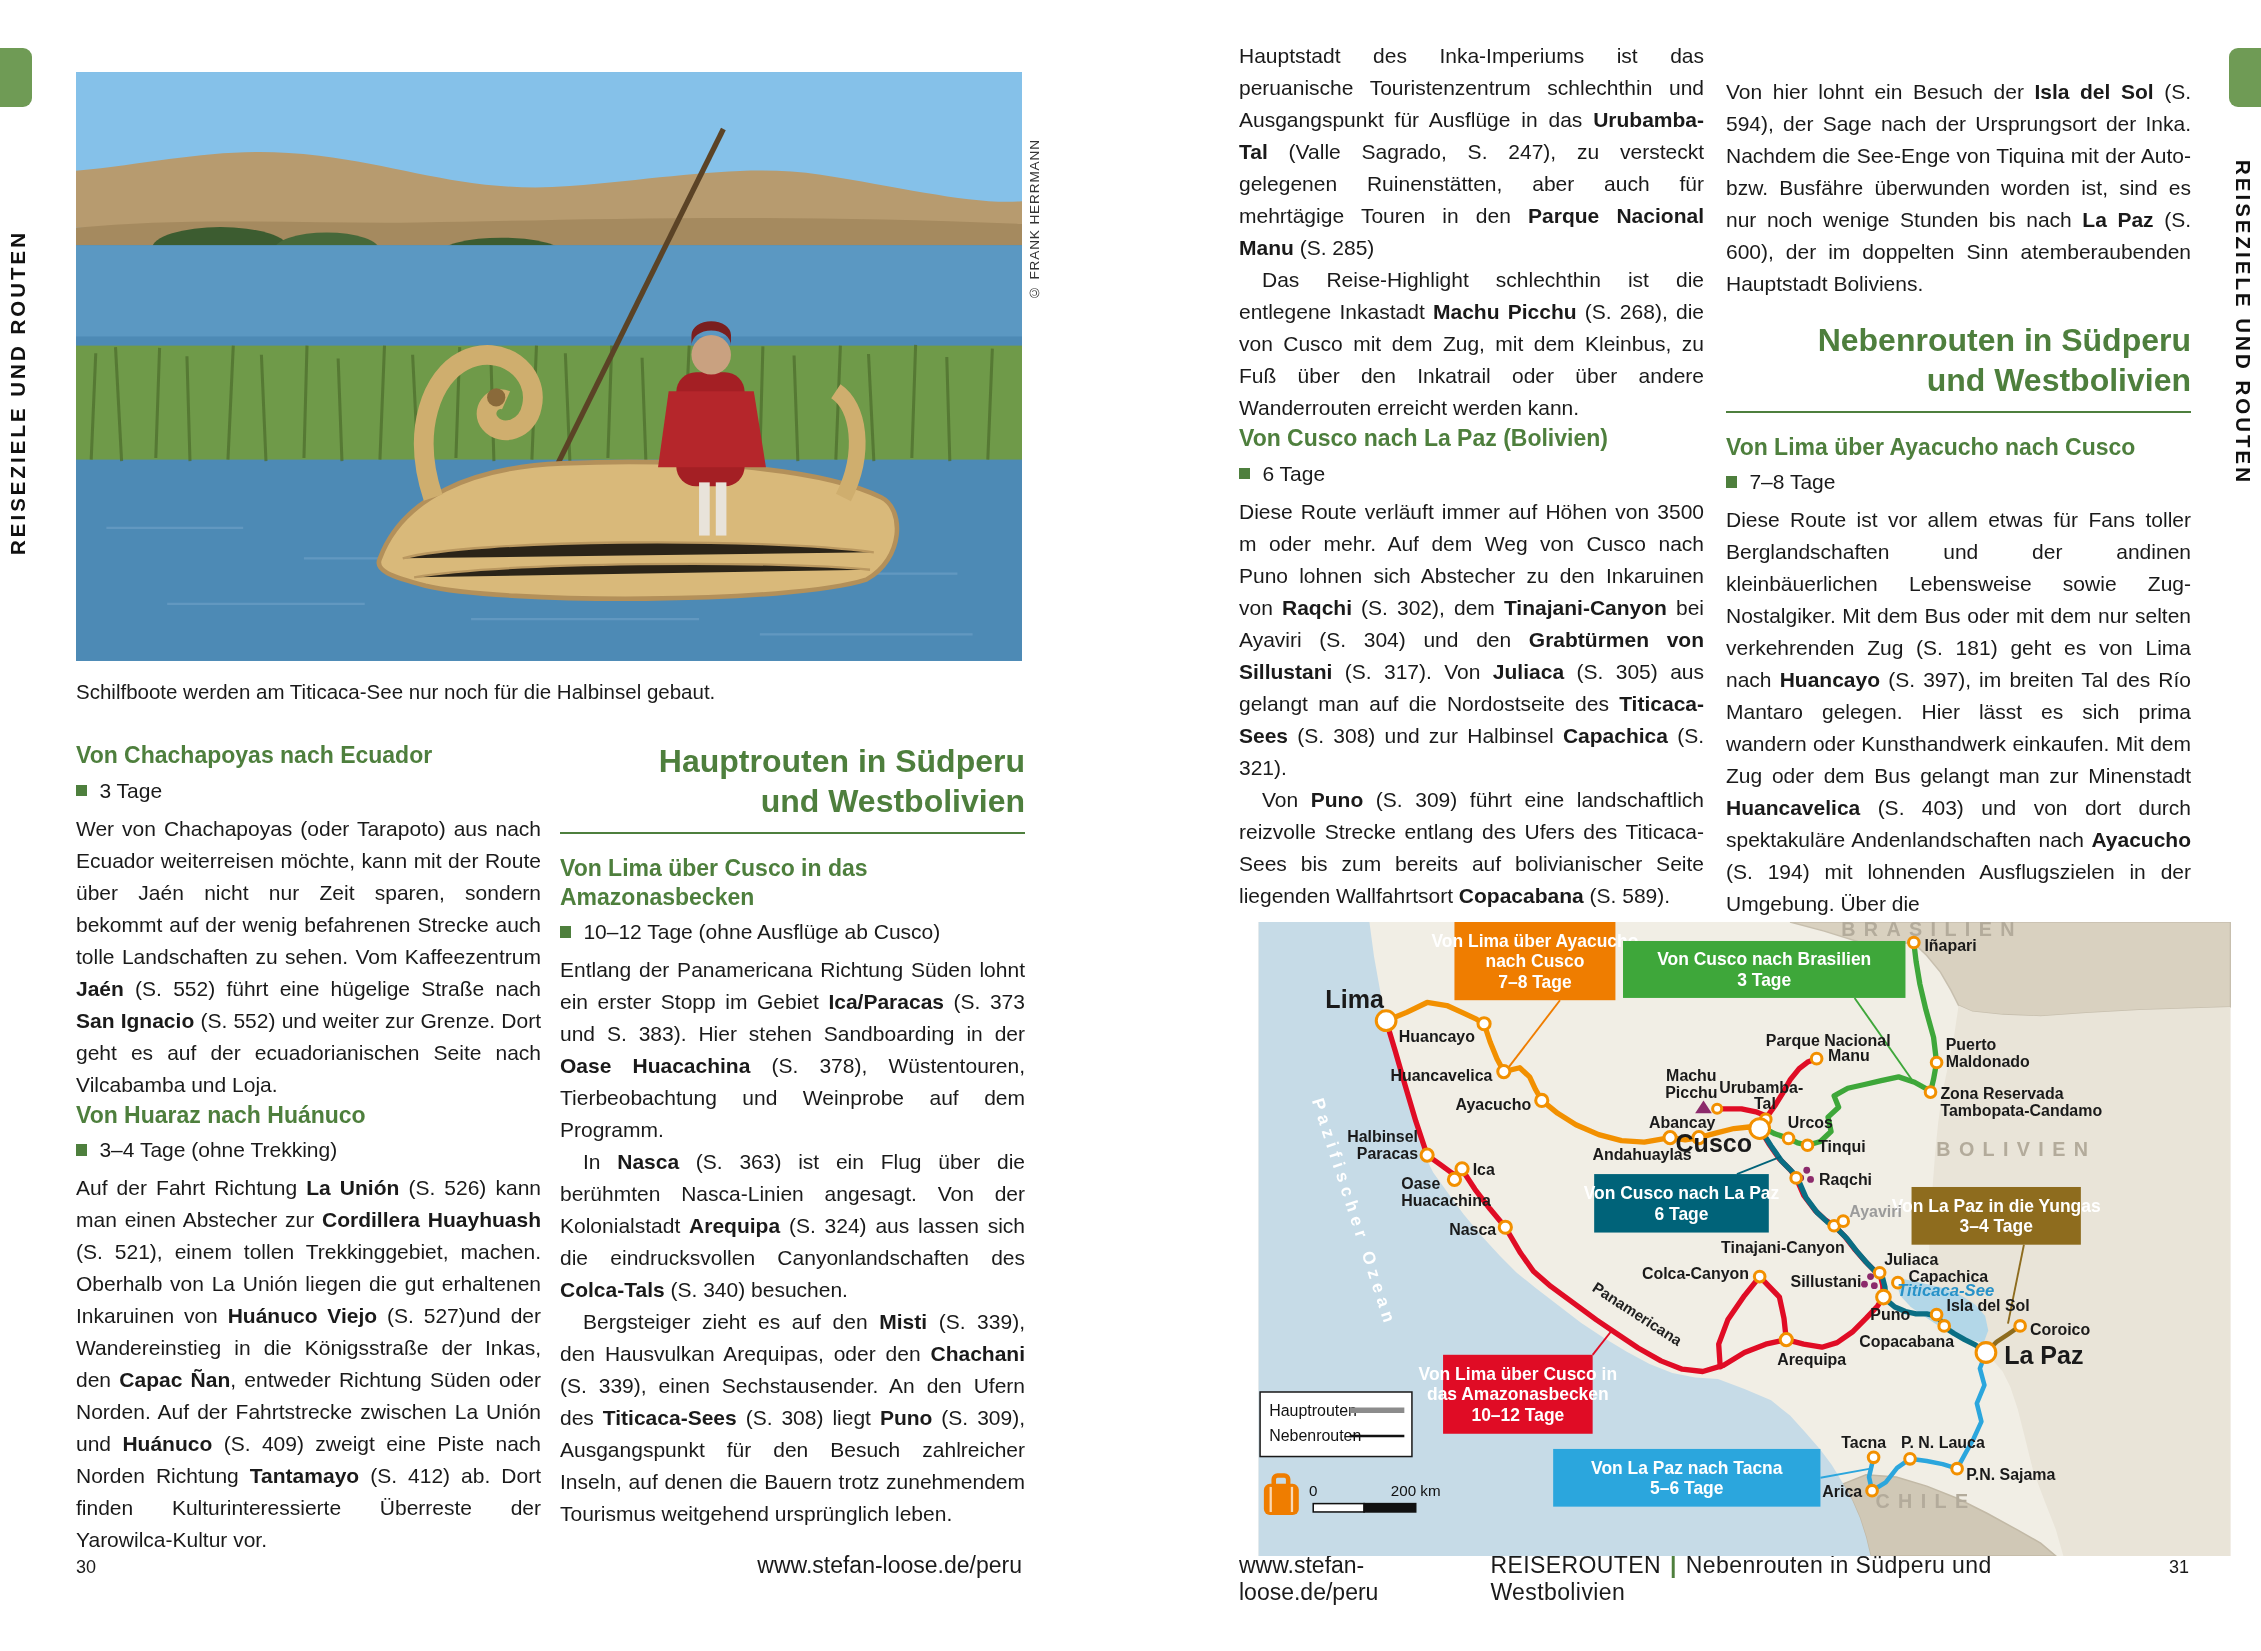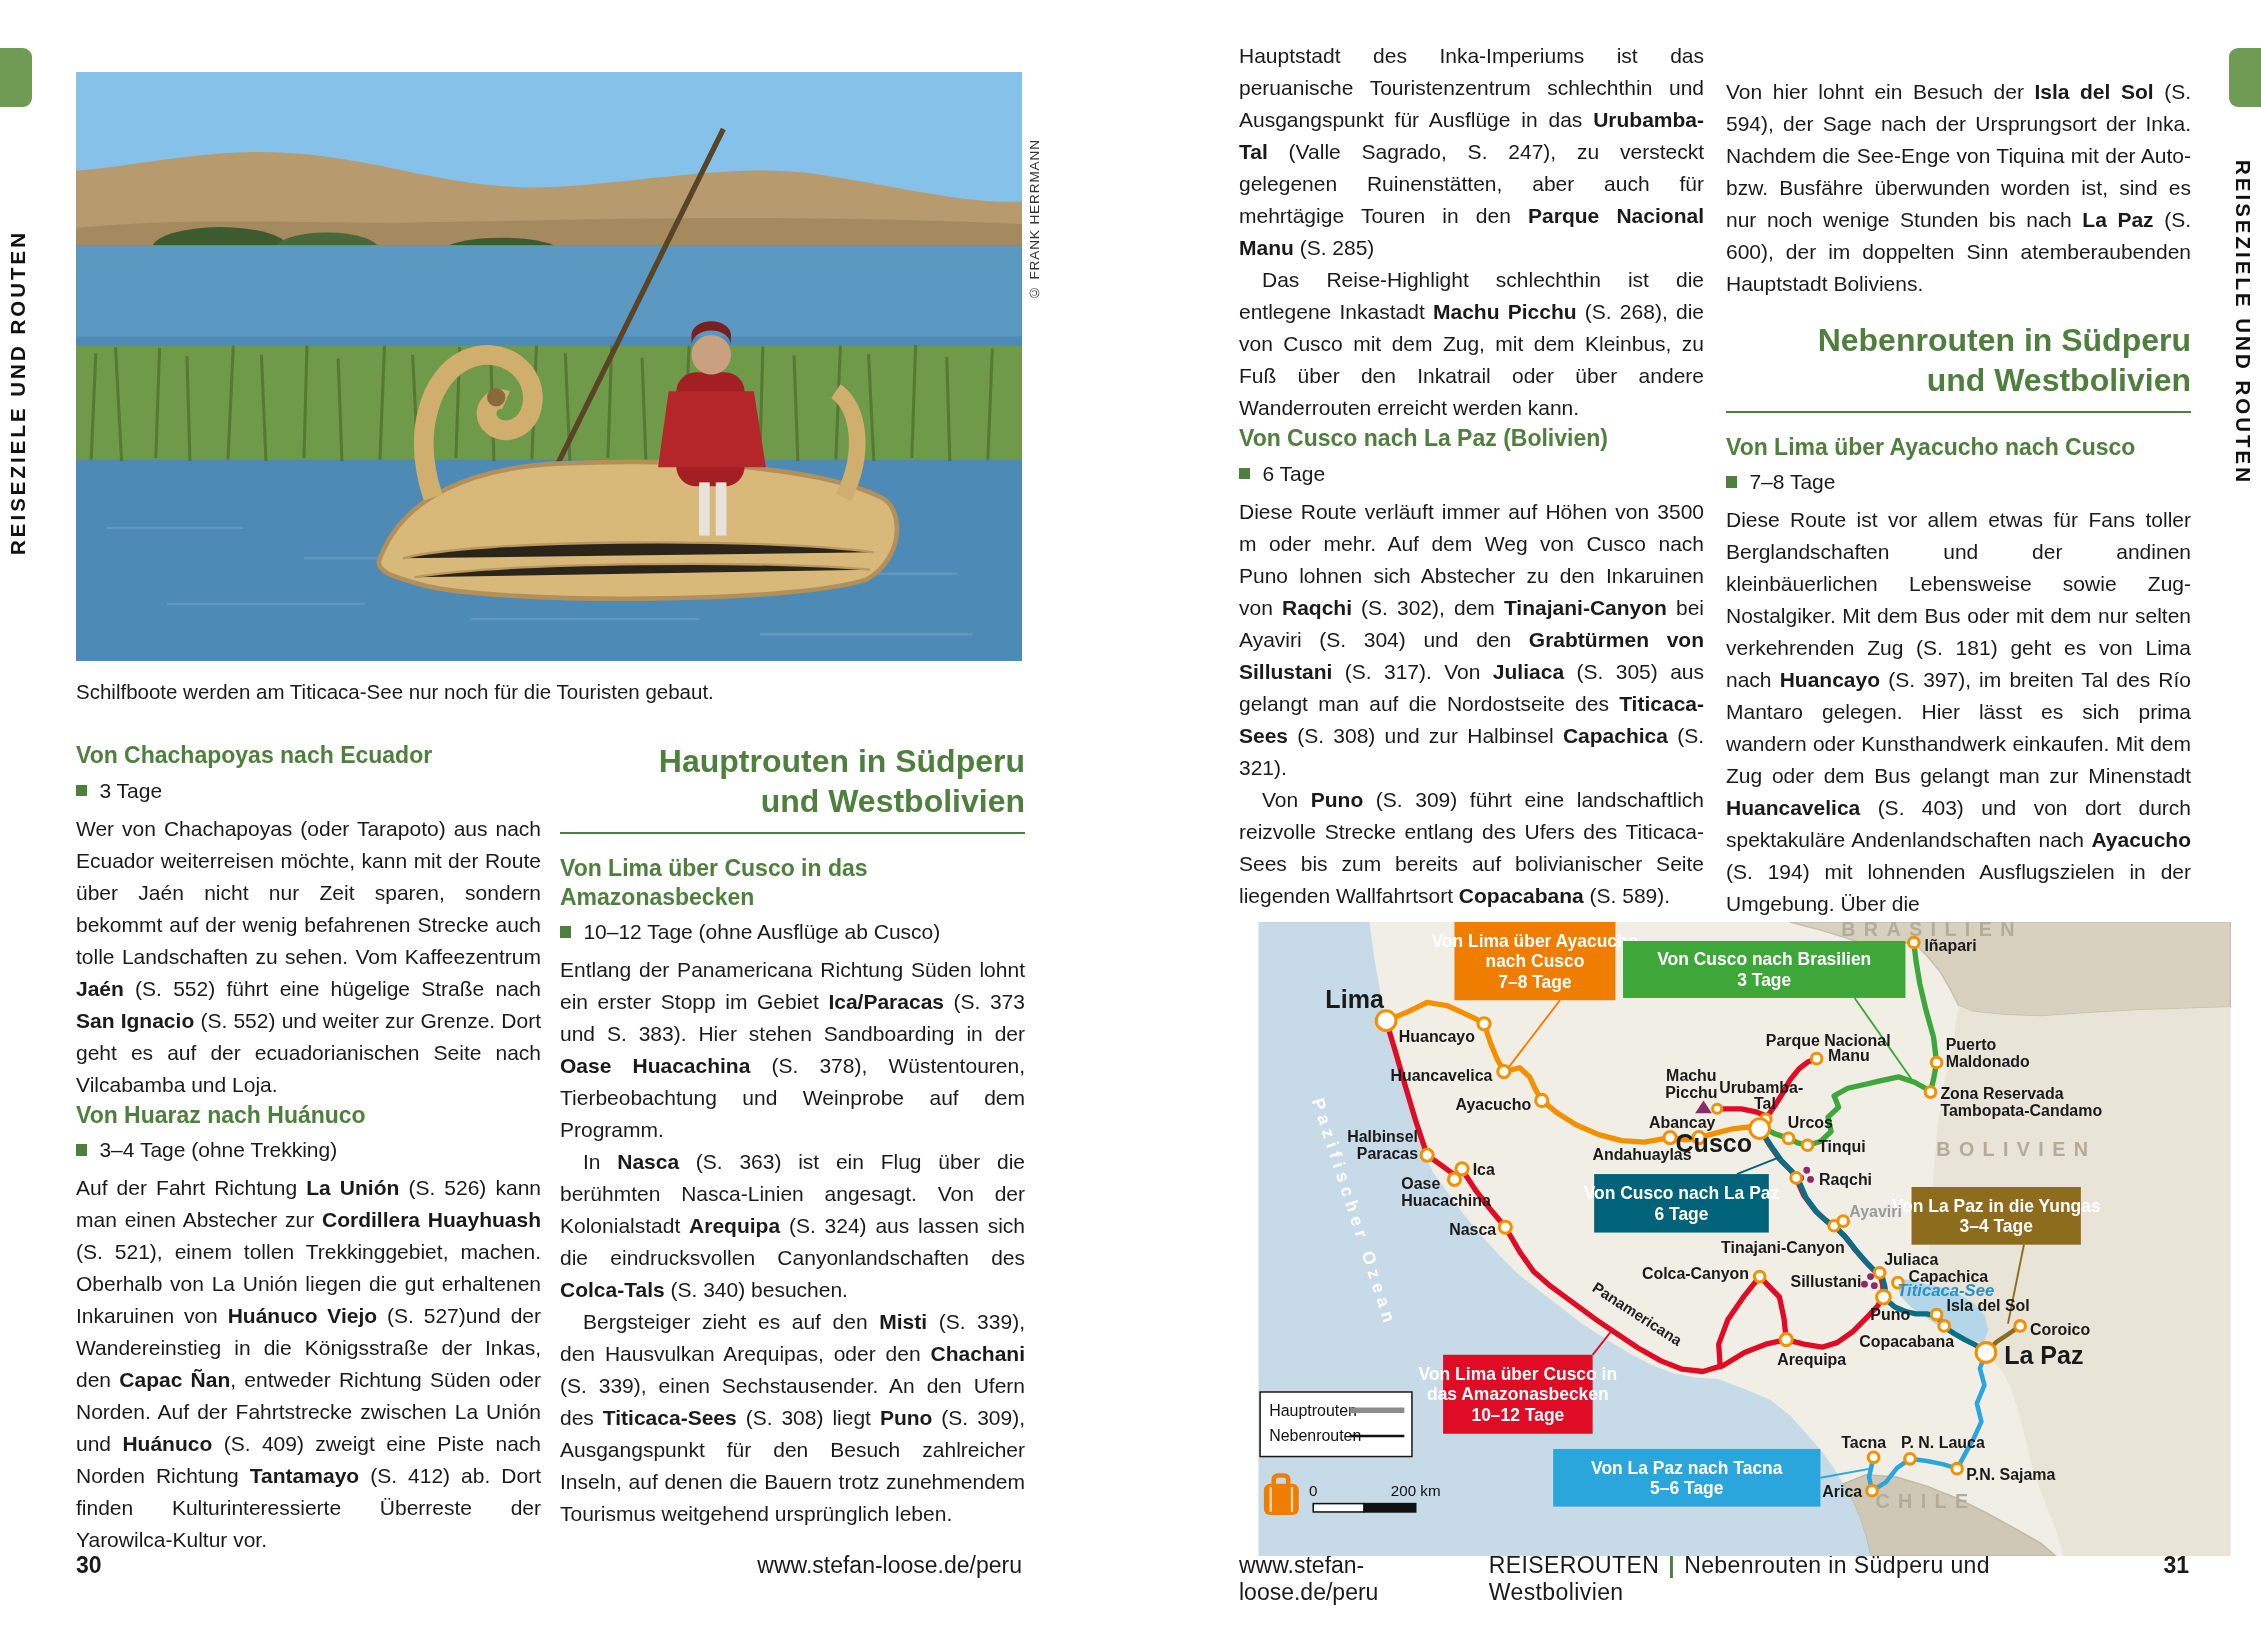--- a/index.html
+++ b/index.html
@@ -28,21 +28,21 @@
   .bighead{color:var(--green);font-size:32px;line-height:40px;font-weight:bold;text-align:right;}
   .rule{border:0;border-top:2.3px solid var(--green);margin:10.6px 0 20px 0;}
   h3.sec{color:var(--green);font-size:23px;line-height:29px;margin:0 0 4.6px 0;text-align:left;}
   .mt{margin-top:20px;}
   .duration{display:flex;align-items:center;gap:12px;margin:1.5px 0 6px 0;text-align:left;}
   .sq{width:11.4px;height:11.4px;background:var(--green);flex:0 0 auto;}
   .col p{margin:0;}
   .col p.ind{text-indent:23px;}
   
   .footer{position:absolute;top:1552px;display:flex;align-items:baseline;font-size:23px;}
-  .footer .pnum{font-weight:bold;font-size:23px;}
+  .footer .pnum{font-weight:normal;font-size:18px;}
   .footer .sep{color:var(--green);margin:0 9px;font-weight:bold;}
   .footer.lp{left:76px;width:946px;}
   .footer.lp .grp{margin-left:67px;letter-spacing:0.4px;}
   .footer.lp .url{margin-left:auto;}
   .footer.rp{left:1239px;width:950px;}
   .footer.rp .grp{margin-left:auto;letter-spacing:0.4px;}
   .footer.rp .pnum{margin-left:68px;}
   .caps{text-transform:uppercase;}
   
   .map{position:absolute;left:1258px;top:922px;width:973px;height:634px;}
@@ -128,21 +128,21 @@
         <rect x="790" y="395" width="90" height="150" rx="26" fill="#a41f24"></rect>
         <path d="M780,420 L892,420 L908,520 L766,520 Z" fill="#b5262b"></path>
         <circle cx="836" cy="372" r="26" fill="#c9a180"></circle>
         <path d="M810,360 a26,20 0 0 1 52,0 l0,-14 a26,18 0 0 0 -52,0 Z" fill="#7a1f1f"></path>
         <rect x="820" y="540" width="14" height="70" fill="#e8e3da"></rect>
         <rect x="842" y="540" width="14" height="70" fill="#e8e3da"></rect>
       </g>
     </svg>
   </div>
   <div class="credit">© FRANK HERRMANN</div>
-  <div class="caption">Schilfboote werden am Titicaca-See nur noch für die Touristen gebaut.</div>
+  <div class="caption">Schilfboote werden am Titicaca-See nur noch für die Halbinsel gebaut.</div>
 
   <div class="col" id="lp-col1">
       <h3 class="sec">Von Chachapoyas nach Ecuador</h3>
       <div class="duration">
         <span class="sq"></span>
         <span>3 Tage</span>
       </div>
       <p><span>Wer von Chachapoyas (oder Tarapoto) aus nach Ecuador weiterreisen möchte, kann mit der Route über Jaén nicht nur Zeit sparen, sondern bekommt auf der wenig befahrenen Strecke auch tolle Landschaften zu sehen. Vom Kaffeezentrum </span><b>Jaén</b><span> (S. 552) führt eine hügelige Straße nach </span><b>San Ignacio</b><span> (S. 552) und weiter zur Grenze. Dort geht es auf der ecuadorianischen Seite nach Vilcabamba und Loja.</span></p>
       <h3 class="sec mt">Von Huaraz nach Huánuco</h3>
       <div class="duration">

